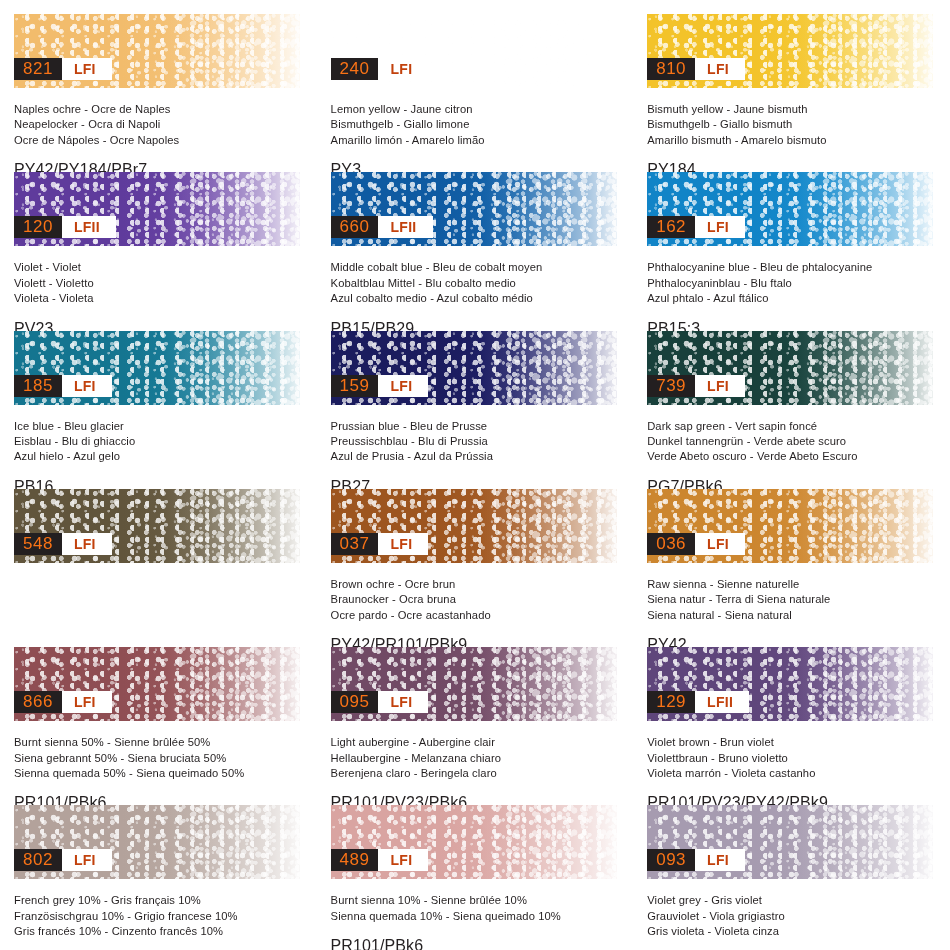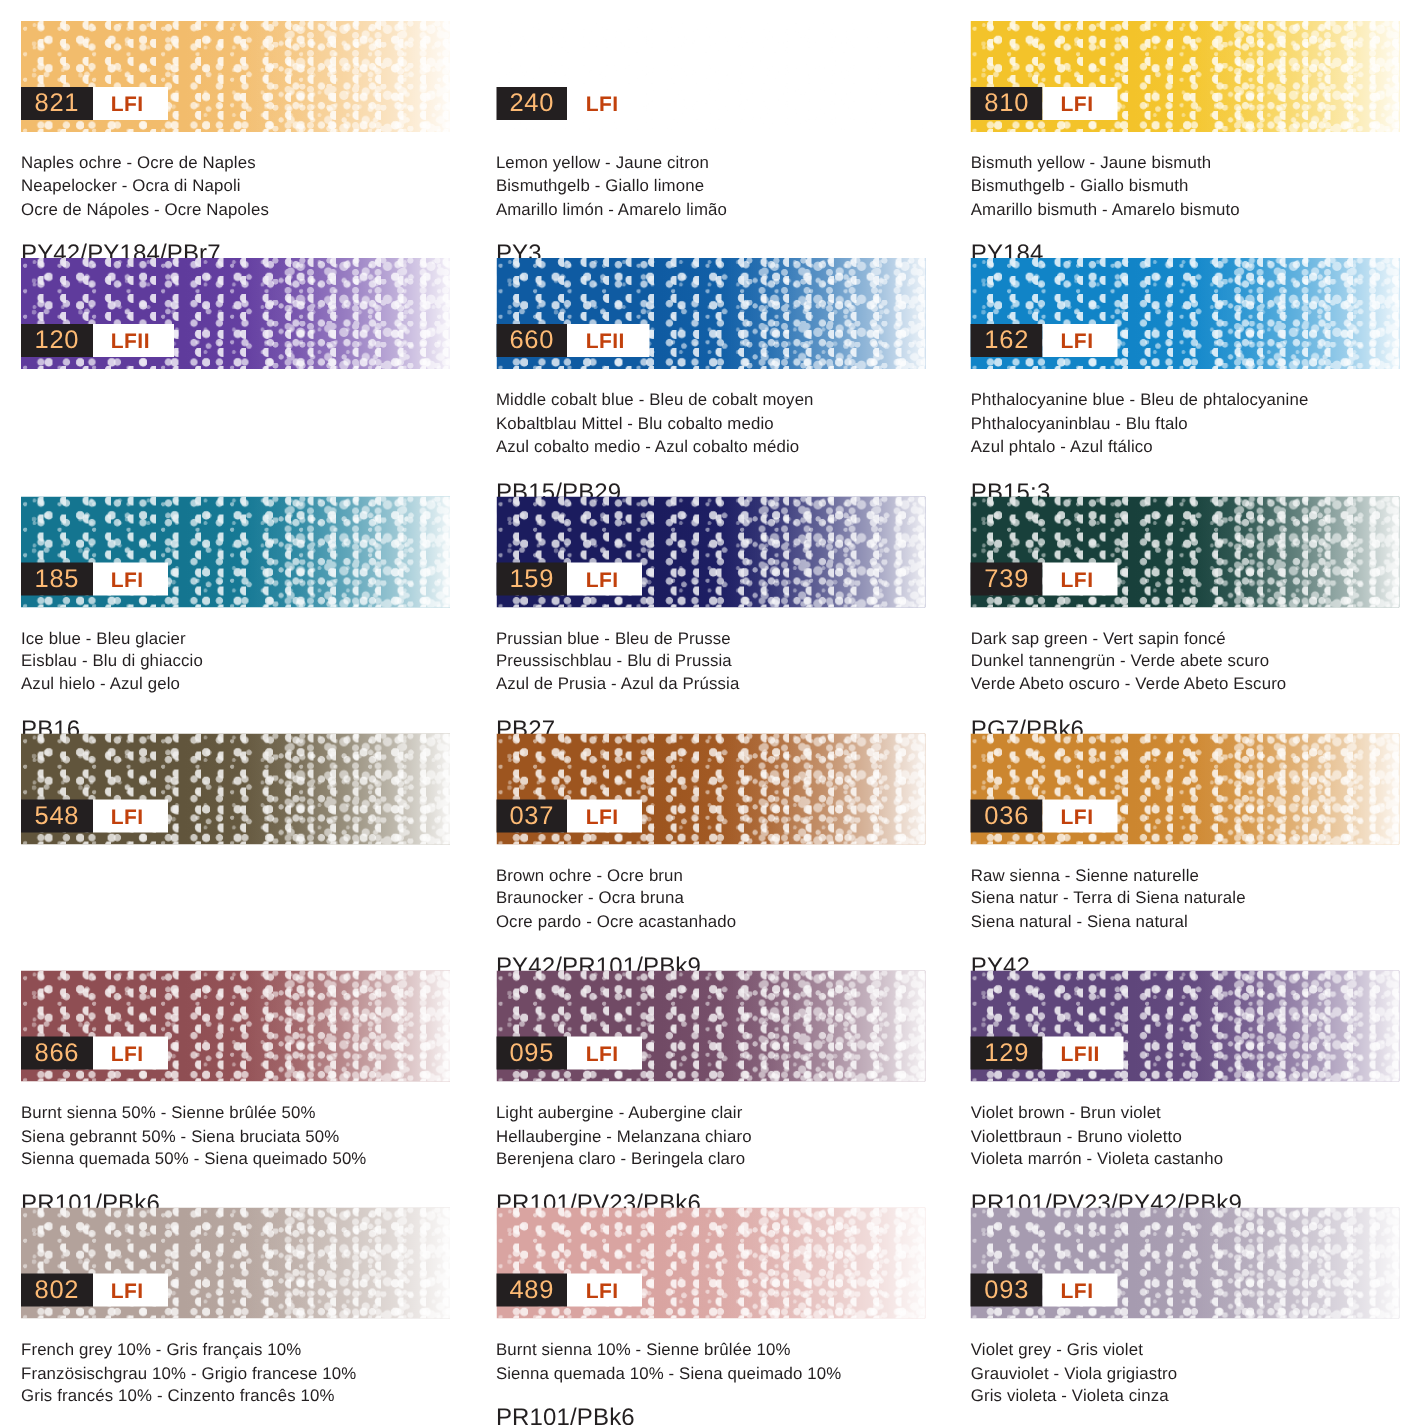--- a/index.html
+++ b/index.html
@@ -85,21 +85,21 @@
     position: absolute;
     left: 14px;
     top: 58px;
     display: flex;
     align-items: stretch;
     height: 22px;
     z-index: 5;
   }
   .code-box {
     background: #231f20;
-    color: #fdba74;
+    color: #f97316;
     font-size: 17px;
     line-height: 22px;
     letter-spacing: .5px;
     padding: 0 9px 0 9px;
     font-family: "Liberation Sans", sans-serif;
     white-space: nowrap;
   }
   .lf-box {
     background: #ffffff;
     color: #c2410c;
@@ -189,20 +189,26 @@
       <div class="patch-wrap">
         <div class="patch-base" style="background: linear-gradient(to right, rgb(95, 59, 156) 0%, rgb(95, 59, 156) 38%, rgb(108, 70, 168) 70%, rgb(108, 70, 168) 100%);"></div>
         <div class="patch-grain"></div>
         <div class="patch-speckle"></div>
         <div class="patch-fade"></div>
       </div>
       <div class="tag-row">
         <span class="code-box">120</span>
         <span class="lf-box">LFII</span>
       </div>
+      <div class="names">
+        <div>Violet - Violet</div>
+        <div>Violett - Violetto</div>
+        <div>Violeta - Violeta</div>
+        <div class="pigment">PV23</div>
+      </div>
     </div>
     <div class="swatch-card">
       <div class="patch-wrap">
         <div class="patch-base" style="background: linear-gradient(to right, rgb(15, 91, 162) 0%, rgb(15, 91, 162) 38%, rgb(21, 101, 173) 70%, rgb(21, 101, 173) 100%);"></div>
         <div class="patch-grain"></div>
         <div class="patch-speckle"></div>
         <div class="patch-fade"></div>
       </div>
       <div class="tag-row">
         <span class="code-box">660</span>

